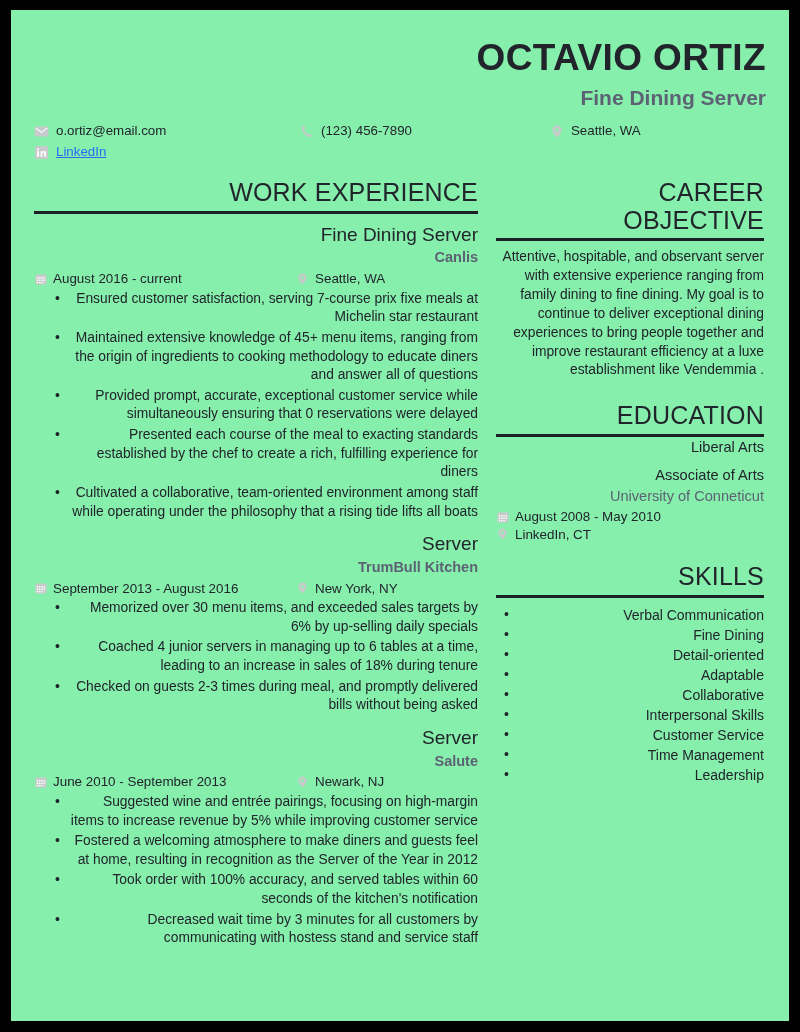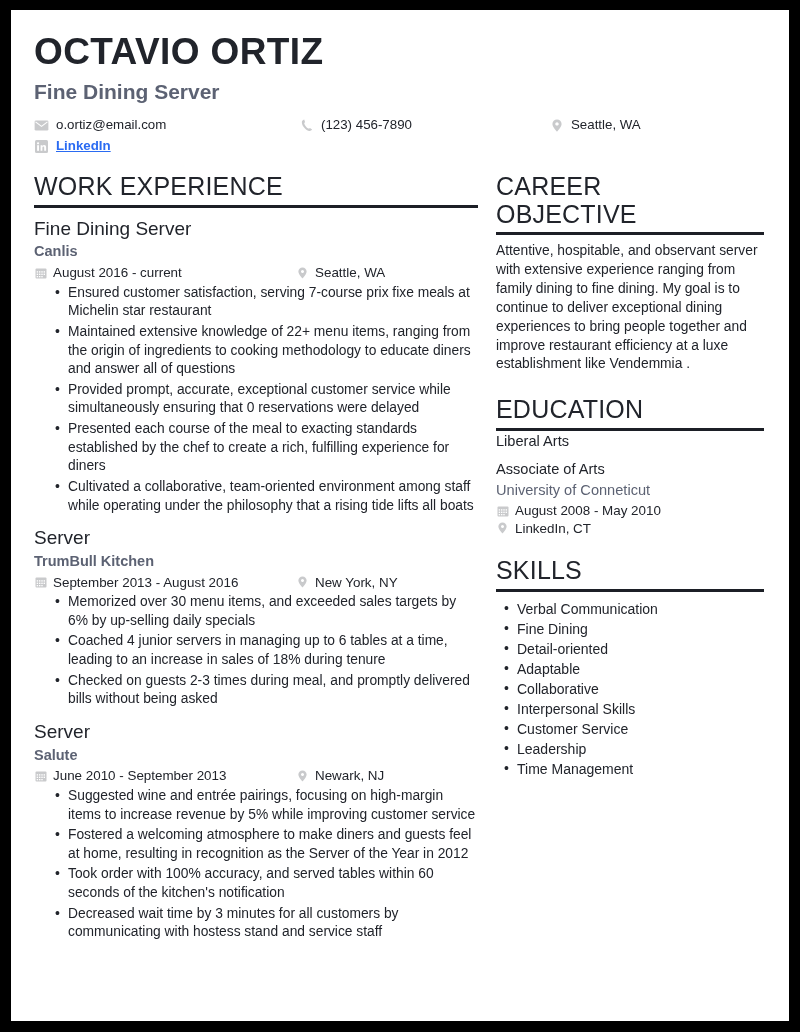--- a/index.html
+++ b/index.html
@@ -20,25 +20,26 @@
     left: 0; top: 0;
     width: 800px;
     height: 1032px;
     background: #000000;
     box-sizing: border-box;
     padding: 10px 11px 11px 11px;
   }
   .page {
     width: 100%;
     height: 100%;
-    background: #ffffff;
+    background: #86efac;
     box-sizing: border-box;
-    padding: 16px 23px 10px 23px;
+    padding: 22px 23px 10px 23px;
     overflow: hidden;
     position: relative;
+    text-align: right;
   }
 
   
   .hdr-name {
     font-size: 37px;
     font-weight: 700;
     letter-spacing: 0.4px;
     color: #21242b;
     line-height: 1.08;
     margin: 6px 0 0 0;
@@ -61,21 +62,21 @@
   .contact-item {
     display: flex;
     align-items: center;
     font-size: 13.3px;
     color: #21242b;
     line-height: 1;
   }
   .ci-email { width: 265px; }
   .ci-phone { width: 250px; }
   .ci-loc   { width: 200px; }
-  .ci-link  { width: 265px; font-weight: bold; }
+  .ci-link  { width: 265px; }
 
   .cicon {
     display: inline-flex;
     align-items: center;
     justify-content: center;
     width: 15px;
     height: 14px;
     margin-right: 7px;
     flex: 0 0 auto;
     color: #c9cacc;
@@ -318,21 +319,21 @@
             <span class="micon">
               <svg width="9" height="12" viewBox="0 0 10 13">
                     <path d="M5 0.4 C2.4 0.4 0.4 2.4 0.4 4.9 C0.4 8.1 5 12.6 5 12.6 C5 12.6 9.6 8.1 9.6 4.9 C9.6 2.4 7.6 0.4 5 0.4 Z M5 6.6 C4.1 6.6 3.3 5.9 3.3 4.9 C3.3 4 4.1 3.2 5 3.2 C5.9 3.2 6.7 4 6.7 4.9 C6.7 5.9 5.9 6.6 5 6.6 Z" fill="#c9cacc"></path>
                   </svg>
             </span>
             <span>Seattle, WA</span>
           </div>
         </div>
         <ul class="bullets">
           <li>Ensured customer satisfaction, serving 7-course prix fixe meals at Michelin star restaurant</li>
-          <li>Maintained extensive knowledge of 22+ menu items, ranging from the origin of ingredients to cooking methodology to educate diners and answer all of questions</li>
+          <li>Maintained extensive knowledge of 45+ menu items, ranging from the origin of ingredients to cooking methodology to educate diners and answer all of questions</li>
           <li>Provided prompt, accurate, exceptional customer service while simultaneously ensuring that 0 reservations were delayed</li>
           <li>Presented each course of the meal to exacting standards established by the chef to create a rich, fulfilling experience for diners</li>
           <li>Cultivated a collaborative, team-oriented environment among staff while operating under the philosophy that a rising tide lifts all boats</li>
         </ul>
       </div>
 
       <div class="job">
         <div class="job-title">Server</div>
         <div class="job-company">TrumBull Kitchen</div>
         <div class="job-meta">
@@ -460,22 +461,22 @@
       <div class="rblock">
         <h2 class="sec-head">SKILLS</h2>
         <ul class="skills">
           <li>Verbal Communication</li>
           <li>Fine Dining</li>
           <li>Detail-oriented</li>
           <li>Adaptable</li>
           <li>Collaborative</li>
           <li>Interpersonal Skills</li>
           <li>Customer Service</li>
+          <li>Time Management</li>
           <li>Leadership</li>
-          <li>Time Management</li>
         </ul>
       </div>
 
     </div>
   </div>
 
 </div>
 </div>
 
 </body></html>

